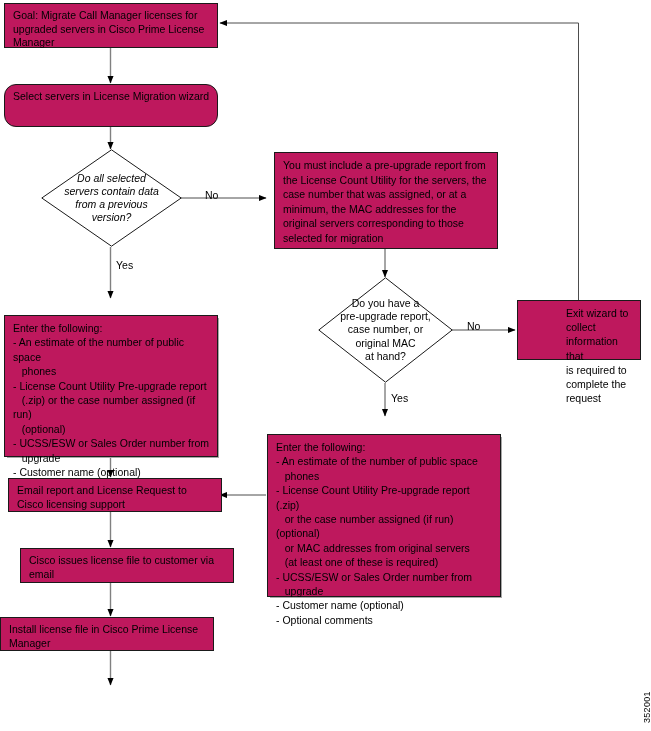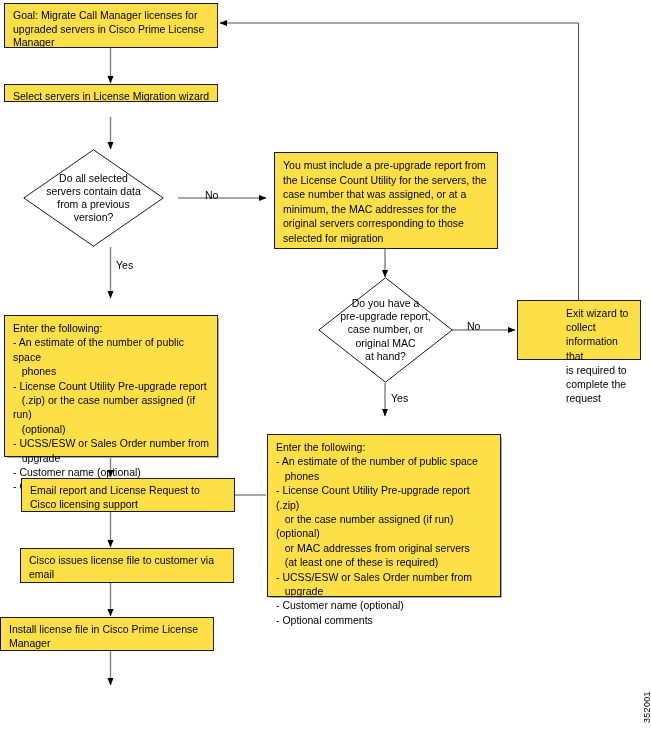--- a/index.html
+++ b/index.html
@@ -21,21 +21,21 @@
     position: absolute;
     left: 0;
     top: 0;
     width: 651px;
     height: 731px;
     pointer-events: none;
   }
   .node {
     position: absolute;
     box-sizing: border-box;
-    background: #fde047;
+    background: #be185d;
     border: 1px solid #1a1a1a;
     font-size: 10.5px;
     line-height: 13.6px;
     color: #000000;
     padding: 5px 7px 4px 8px;
     white-space: pre-wrap;
   }
   .node.terminator {
     border-radius: 30px;
     display: flex;
@@ -136,23 +136,23 @@
 
     
     <path d="M110.5,583 L110.5,616" stroke="#808080" stroke-width="1.4" fill="none" marker-end="url(#ah)"></path>
 
     
     <path d="M110.5,651 L110.5,685" stroke="#808080" stroke-width="1.4" fill="none" marker-end="url(#ah)"></path>
   </svg>
 
   <div class="node" style="left:4px; top:3px; width:214px; height:45px;">Goal: Migrate Call Manager licenses for upgraded servers in Cisco Prime License Manager</div>
 
-  <div class="node" style="left:4px; top:84px; width:214px; height:18px;">Select servers in License Migration wizard</div>
-
-  <div class="diamond-wrap" style="left:23px; top:149px; width:141px; height:98px;">
+  <div class="node" style="left:4px; top:84px; width:214px; height:43px;border-radius:12px;">Select servers in License Migration wizard</div>
+
+  <div class="diamond-wrap" style="left:41px; top:149px; width:141px; height:98px;font-style:italic;">
     <svg width="141" height="98">
       <polygon points="70.5,0.8 140.2,49 70.5,97.2 0.8,49" fill="#ffffff" stroke="#1a1a1a" stroke-width="1"></polygon>
     </svg>
     <div class="diamond-label">Do all selected
 servers contain data
 from a previous
 version?</div>
   </div>
 
   <div class="node" style="left:274px; top:152px; width:224px; height:97px; line-height:14.6px;">You must include a pre-upgrade report from the License Count Utility for the servers, the case number that was assigned, or at a minimum, the MAC addresses for the original servers corresponding to those selected for migration</div>
@@ -187,21 +187,21 @@
    phones
 - License Count Utility Pre-upgrade report (.zip)
    or the case number assigned (if run) (optional)
    or MAC addresses from original servers
    (at least one of these is required)
 - UCSS/ESW or Sales Order number from
    upgrade
 - Customer name (optional)
 - Optional comments</div>
 
-  <div class="node" style="left:21px; top:478px; width:214px; height:34px;">Email report and License Request to Cisco licensing support</div>
+  <div class="node" style="left:8px; top:478px; width:214px; height:34px;">Email report and License Request to Cisco licensing support</div>
 
   <div class="node" style="left:20px; top:548px; width:214px; height:35px;">Cisco issues license file to customer via email</div>
 
   <div class="node" style="left:0; top:617px; width:214px; height:34px;">Install license file in Cisco Prime License Manager</div>
 
 
   <div class="edge-label" style="left:205px; top:189px;">No</div>
 
   <div class="edge-label" style="left:116px; top:259px;">Yes</div>
 

